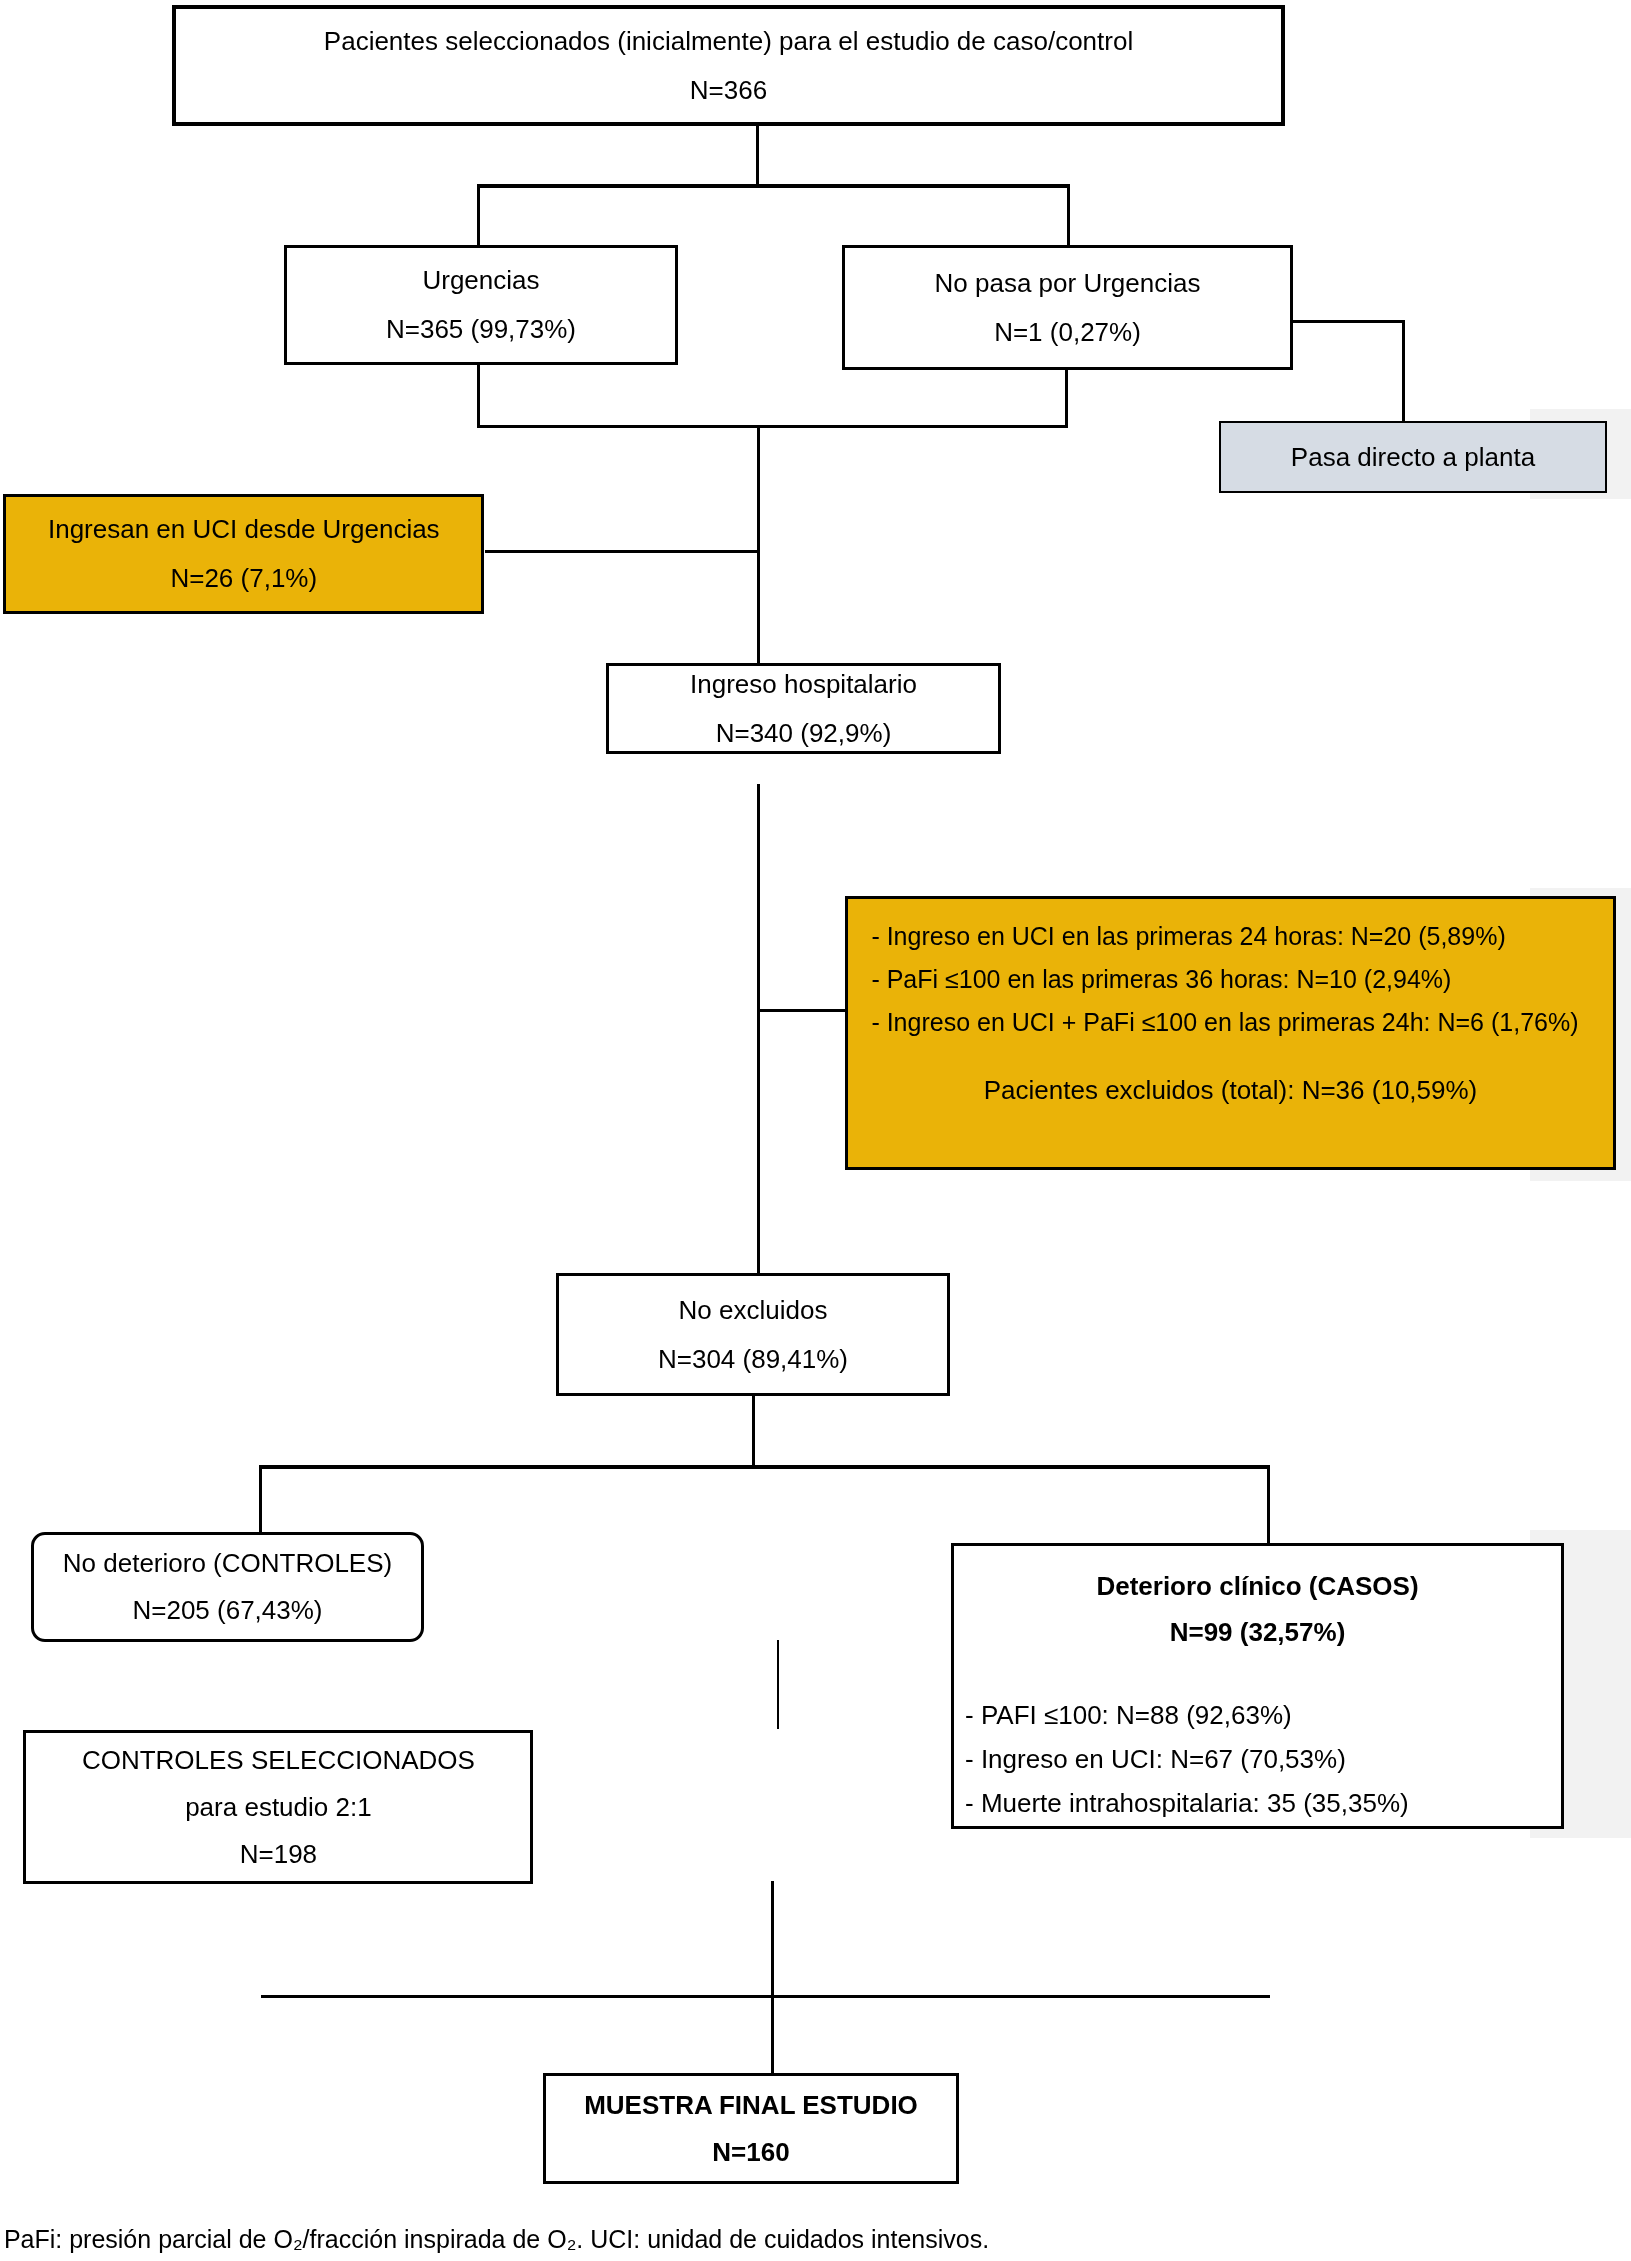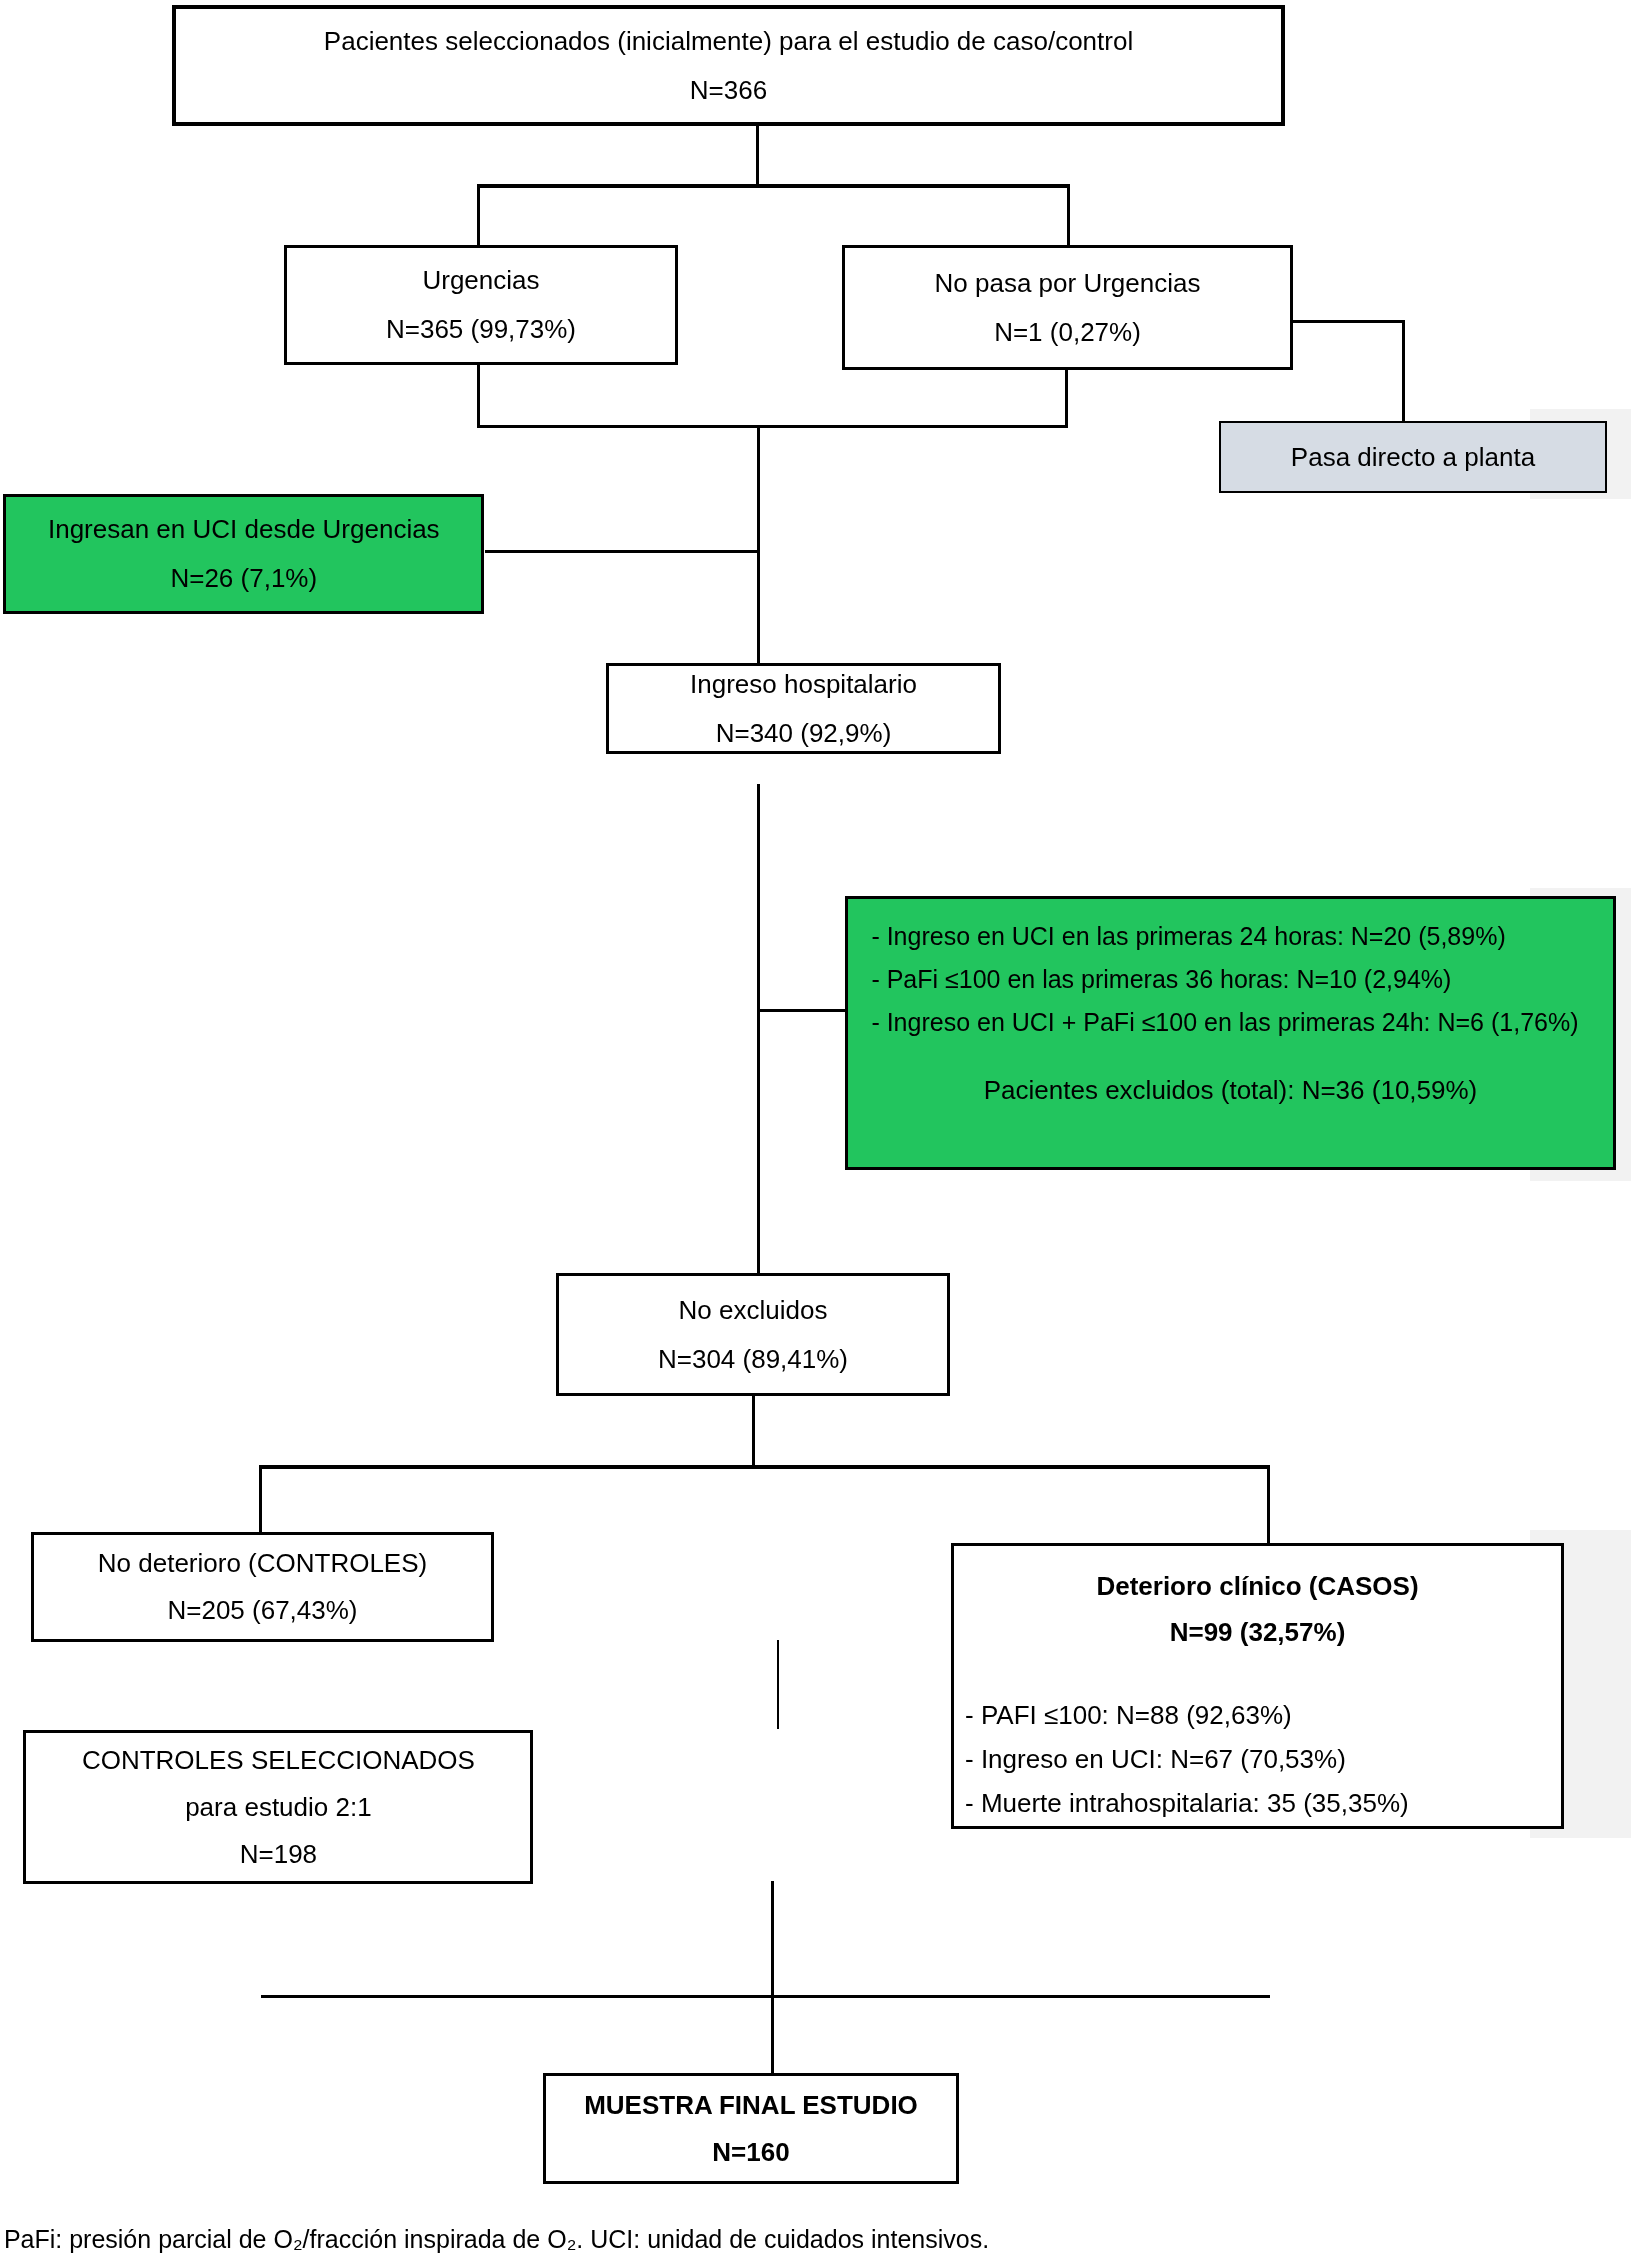--- a/index.html
+++ b/index.html
@@ -9,21 +9,21 @@
     overflow:hidden;
   }
   .strip { position:absolute; background:#F2F2F2; z-index:0; }
   .line  { position:absolute; background:#000000; z-index:1; }
   .box {
     position:absolute; background:#ffffff; border:3.9px solid #000;
     box-sizing:border-box; z-index:2;
     display:flex; flex-direction:column; align-items:center; justify-content:center;
     text-align:center; font-size:26px; line-height:49px;
   }
-  .box.yellow { background:#22c55e; }
+  .box.yellow { background:#eab308; }
   .box.gray   { background:#D6DCE4; border-width:2.6px; }
   .box.block  { display:block; text-align:left; }
   .bold { font-weight:bold; }
   .bullets { padding-left:23.4px; font-size:25px; line-height:43px; }
   .bullets2 { padding-left:11px; font-size:26px; line-height:44px; }
   .center { text-align:center; }
   .footnote { position:absolute; left:3.9px; top:2225px; font-size:25px; z-index:2; }
 </style>
 </head>
 <body>
@@ -89,21 +89,21 @@
     <div class="bullets">- PaFi ≤100 en las primeras 36 horas: N=10 (2,94%)</div>
     <div class="bullets">- Ingreso en UCI + PaFi ≤100 en las primeras 24h: N=6 (1,76%)</div>
     <div class="center" style="margin-top:22px; font-size:26px;">Pacientes excluidos (total): N=36 (10,59%)</div>
   </div>
 
   <div class="box" style="left:556px; top:1273px; width:394px; height:123px;">
     <div>No excluidos</div>
     <div>N=304 (89,41%)</div>
   </div>
 
-  <div class="box" style="left:31px; top:1532px; width:463px; height:110px; line-height:47px;">
+  <div class="box" style="left:31px; top:1532px; width:393px; height:110px; line-height:47px;border-radius:14px;">
     <div>No deterioro (CONTROLES)</div>
     <div>N=205 (67,43%)</div>
   </div>
 
   <div class="box block" style="left:951px; top:1543px; width:613px; height:286px; padding-top:17px;">
     <div class="center bold" style="line-height:46px;">Deterioro clínico (CASOS)</div>
     <div class="center bold" style="line-height:46px;">N=99 (32,57%)</div>
     <div class="bullets2" style="margin-top:38px;">- PAFI ≤100: N=88 (92,63%)</div>
     <div class="bullets2">- Ingreso en UCI: N=67 (70,53%)</div>
     <div class="bullets2">- Muerte intrahospitalaria: 35 (35,35%)</div>

